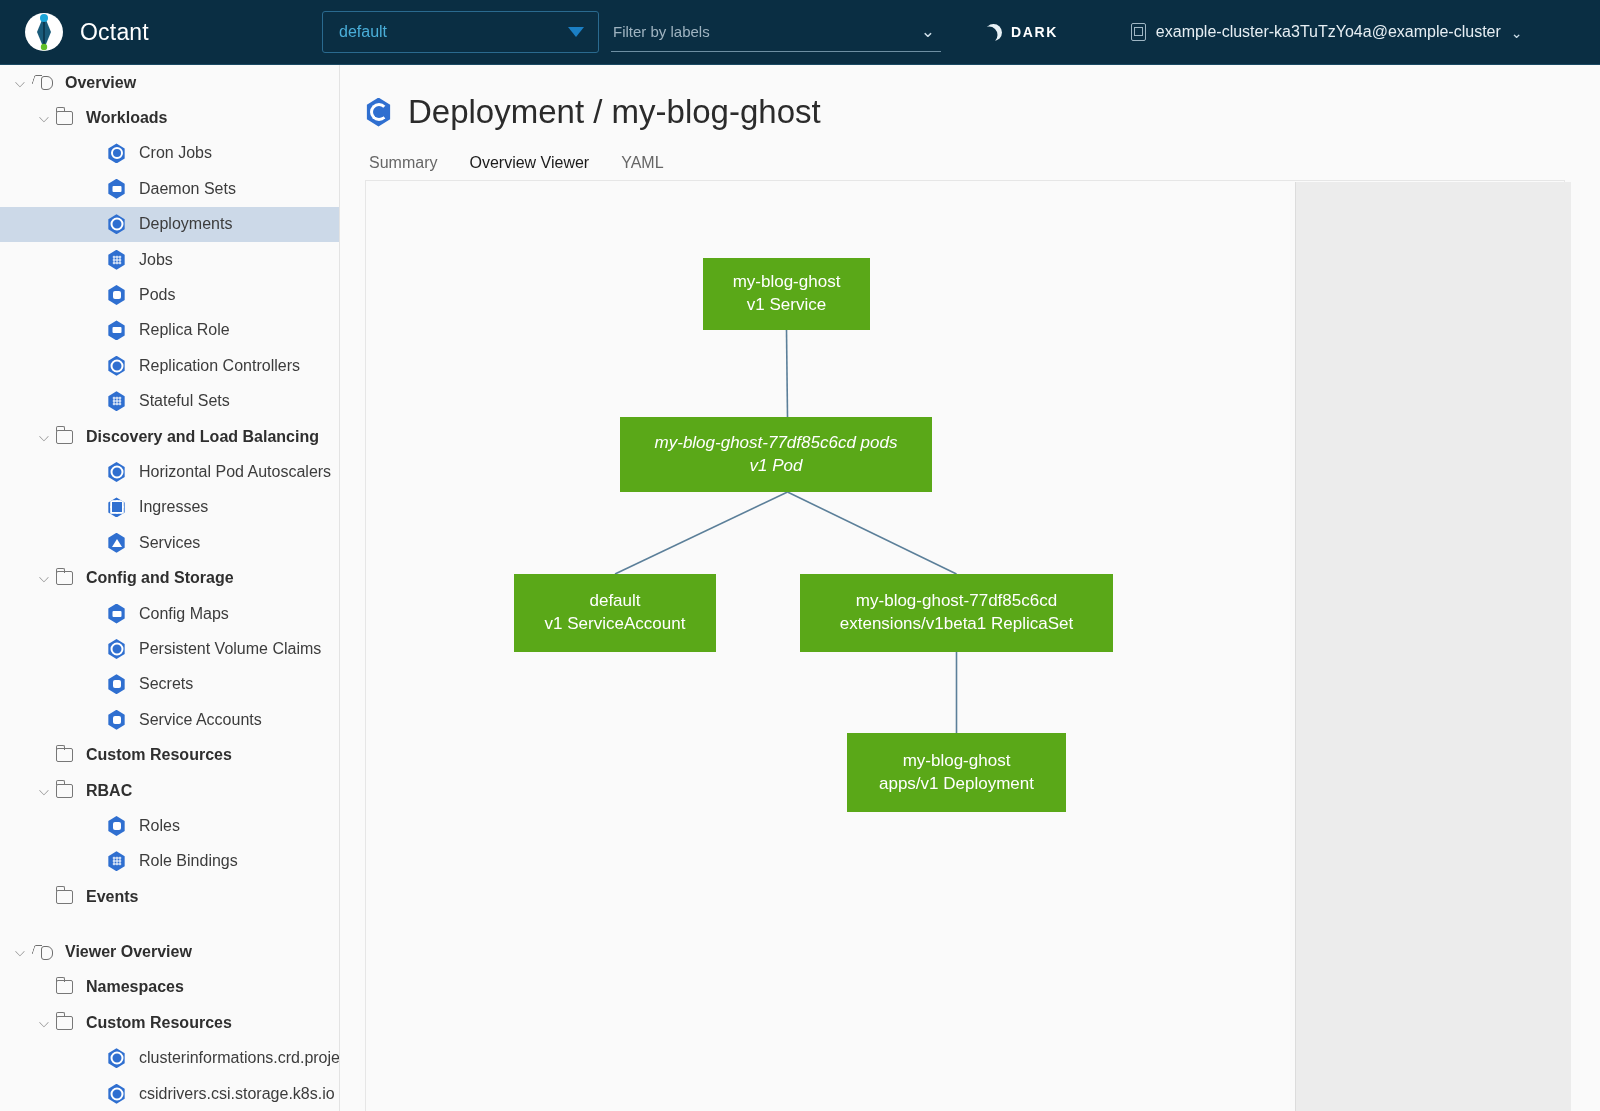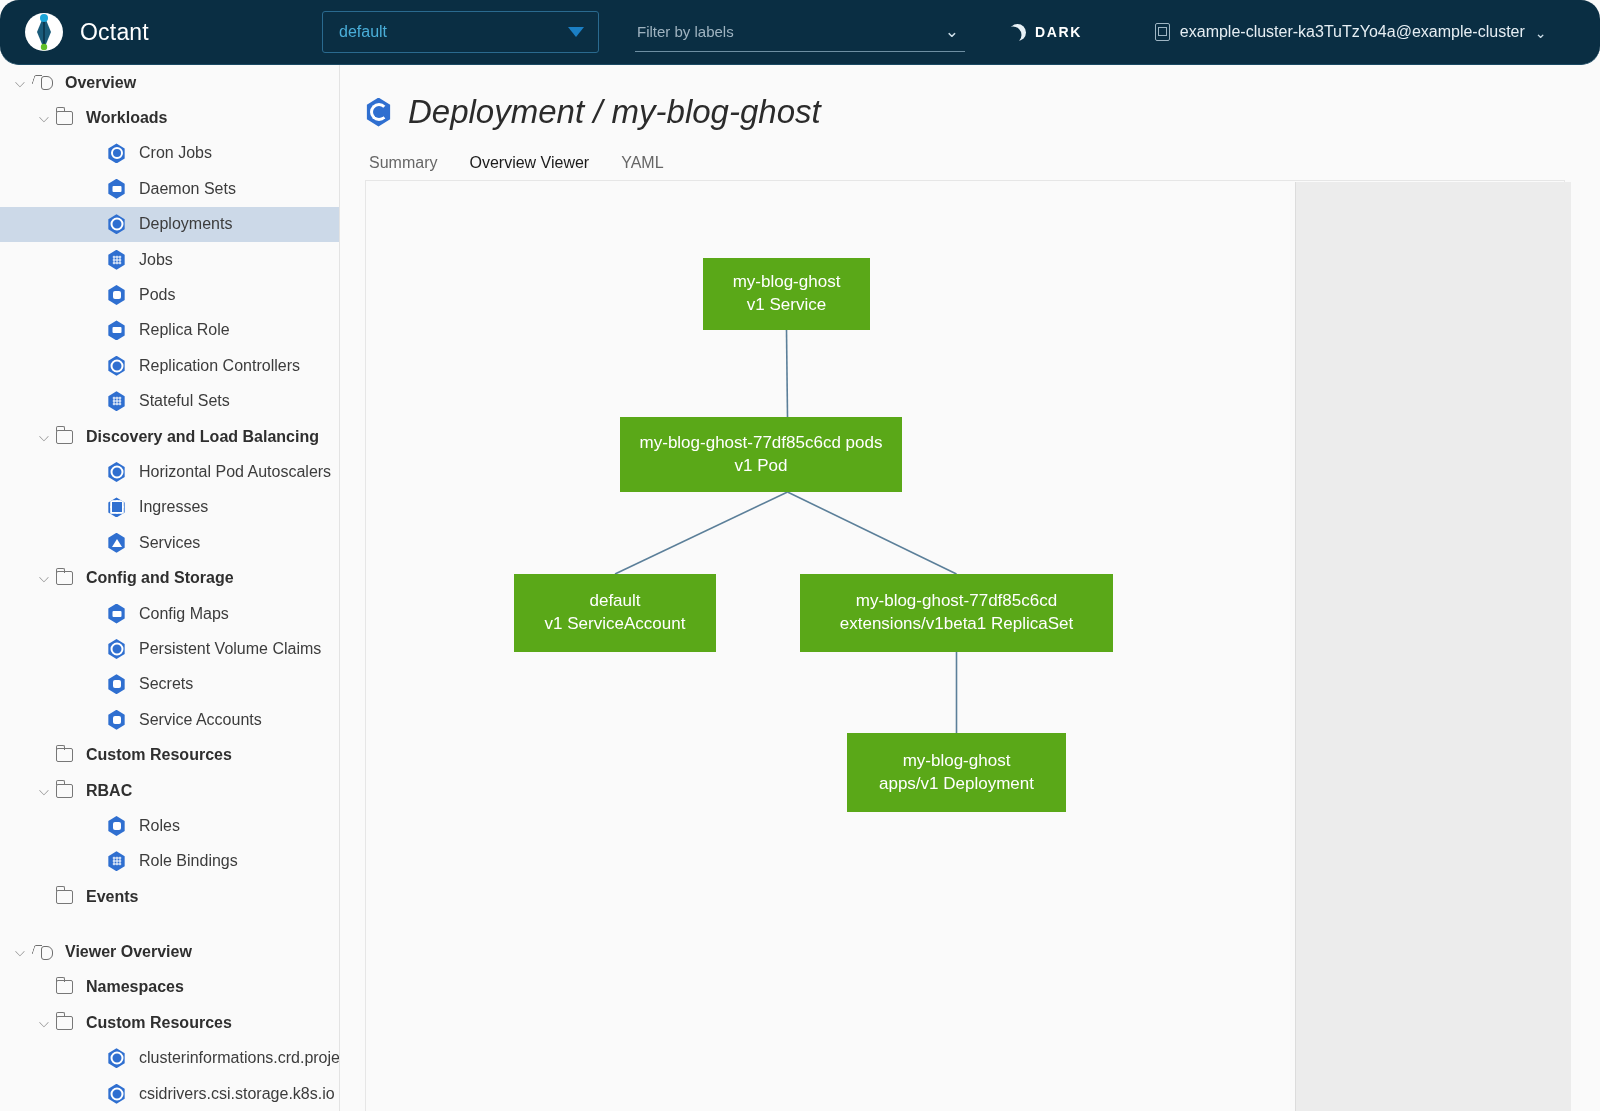--- a/index.html
+++ b/index.html
@@ -7,39 +7,38 @@
     width: 1600px; height: 1111px;
     font-family: "Liberation Sans", sans-serif;
     background: #fafafa; overflow: hidden;
   }
 
   
   .header {
     position: absolute; top: 0; left: 0; width: 1600px; height: 65px;
     background: #0a2e43; display: flex; align-items: center;
     border-bottom: 1px solid #1b4a63;
-    border-radius: 19px;
   }
   .brand { display: flex; align-items: center; margin-left: 22px; width: 290px; }
   .logo-wrap { width: 44px; height: 44px; position: relative; }
   .brand-name { color: #ffffff; font-size: 23px; margin-left: 14px; letter-spacing: .2px; }
 
   .ns-select {
     width: 277px; height: 42px; border: 1px solid #2a6a8f; border-radius: 3px;
     background: #0a2e43; display: flex; align-items: center; justify-content: space-between;
     padding: 0 14px 0 16px; margin-left: 10px; cursor: pointer;
   }
   .ns-select .val { color: #4aaed9; font-size: 16px; }
   .tri-down {
     width: 0; height: 0; border-left: 8px solid transparent; border-right: 8px solid transparent;
     border-top: 10px solid #1b7fc4;
   }
 
   .label-filter {
-    width: 330px; height: 40px; margin-left: 36px; border-bottom: 1px solid #6e8fa3;
+    width: 330px; height: 40px; margin-left: 12px; border-bottom: 1px solid #6e8fa3;
     display: flex; align-items: center; justify-content: space-between; padding: 0 6px 0 2px;
     cursor: text;
   }
   .label-filter .ph { color: #9fb3c0; font-size: 15px; }
   .chev-thin { color: #cfe0ea; font-size: 17px; line-height: 1; }
 
   .dark-toggle {
     display: flex; align-items: center; gap: 9px; margin-left: 44px; cursor: pointer;
   }
   .dark-toggle .txt {
@@ -138,21 +137,21 @@
   .k8s.crd::after { width: 9px; height: 9px; border-radius: 50%;
     background: transparent; border: 2.5px solid #fff; }
 
   
   .main {
     position: absolute; top: 65px; left: 341px; width: 1259px; height: 1046px;
     background: #fafafa; padding: 0;
   }
   .page-title {
     display: flex; align-items: center; gap: 16px;
-    margin: 28px 0 0 24px; font-size: 33px; color: #2b2b2b; font-weight: normal; font-style: italic;
+    margin: 28px 0 0 24px; font-size: 33px; color: #2b2b2b; font-weight: normal;
   }
   .title-icon {
     width: 27px; height: 29px; background: #2f6fd0;
     clip-path: polygon(50% 0%, 93% 25%, 93% 75%, 50% 100%, 7% 75%, 7% 25%);
     position: relative; flex: 0 0 27px;
   }
   .title-icon::after {
     content: ""; position: absolute; left: 50%; top: 50%; transform: translate(-50%,-50%);
     width: 12px; height: 12px; border: 3px solid #fff; border-radius: 50%;
     border-right-color: transparent;
@@ -391,21 +390,21 @@
       <svg class="edges" id="edges">
           <line x1="420.5" y1="149" x2="421.5" y2="236" stroke="#5b7f99" stroke-width="1.6"></line>
           <line x1="421.5" y1="311" x2="249" y2="393" stroke="#5b7f99" stroke-width="1.6"></line>
           <line x1="421.5" y1="311" x2="590.5" y2="393" stroke="#5b7f99" stroke-width="1.6"></line>
           <line x1="590.5" y1="471" x2="590.5" y2="552" stroke="#5b7f99" stroke-width="1.6"></line>
         </svg>
     <div class="node" style="left: 337px; top: 77px; width: 167px; height: 72px; background: rgb(90, 168, 24);">
           <div>my-blog-ghost</div>
           <div class="l2">v1 Service</div>
         </div>
-        <div class="node" style="left: 254px; top: 236px; width: 282px; height: 75px; background: rgb(90, 168, 24);">
+        <div class="node" style="left: 254px; top: 236px; width: 312px; height: 75px; background: rgb(90, 168, 24); font-style: italic;">
           <div>my-blog-ghost-77df85c6cd pods</div>
           <div class="l2">v1 Pod</div>
         </div>
         <div class="node" style="left: 148px; top: 393px; width: 202px; height: 78px; background: rgb(90, 168, 24);">
           <div>default</div>
           <div class="l2">v1 ServiceAccount</div>
         </div>
         <div class="node" style="left: 434px; top: 393px; width: 313px; height: 78px; background: rgb(90, 168, 24);">
           <div>my-blog-ghost-77df85c6cd</div>
           <div class="l2">extensions/v1beta1 ReplicaSet</div>

